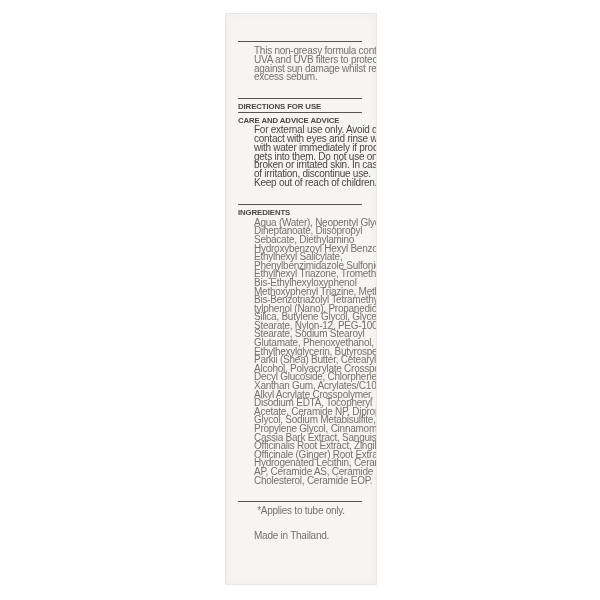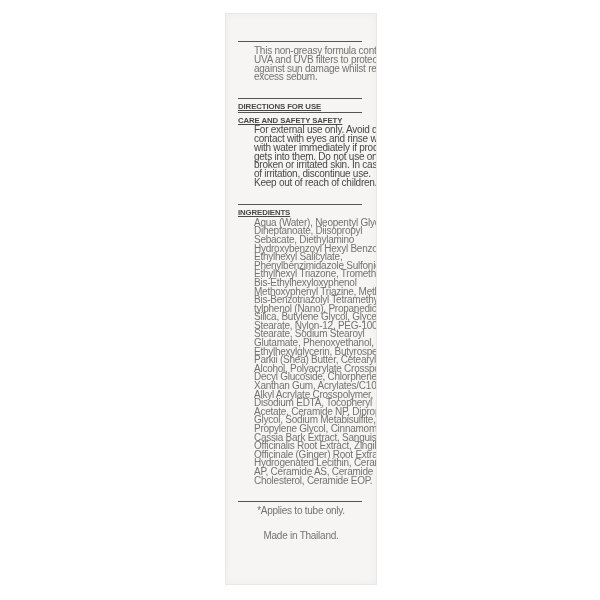--- a/index.html
+++ b/index.html
@@ -43,49 +43,48 @@
     white-space: pre;
   }
   .heading {
     margin: 3px 0 0 0;
     font-size: 7.8px;
     line-height: 9px;
     letter-spacing: -0.1px;
     font-weight: bold;
     color: #4a4744;
     white-space: pre;
-    text-decoration: underline;
   }
   .intro     { margin-top: 5px; }
   .dir-body  { margin-top: 1px; }
   .care-body { margin-top: 1px; font-weight: normal; color: #4a4744; }
   .ing-body  { margin-top: 2px; line-height: 8.6px; }
   .footnote  { margin-top: 5px; text-align: center; }
-  .origin    { margin-top: 4px; text-align: center; }
+  .origin    { margin-top: 4px; }
 </style>
 </head>
 <body>
 
 <div class="stage">
   <div class="panel">
 
     <div class="rule r1"></div>
 
     <p class="body intro">This non-greasy formula contains
 UVA and UVB filters to protect
 against sun damage whilst reducing
 excess sebum.</p>
 
     <div class="rule r2"></div>
 
     <h2 class="heading">DIRECTIONS FOR USE</h2>
 
     <div class="rule r3"></div>
 
-    <h2 class="heading">CARE AND SAFETY SAFETY</h2>
+    <h2 class="heading">CARE AND ADVICE ADVICE</h2>
     <p class="body care-body">For external use only. Avoid direct
 contact with eyes and rinse well
 with water immediately if product
 gets into them. Do not use on
 broken or irritated skin. In case
 of irritation, discontinue use.
 Keep out of reach of children.</p>
 
     <div class="rule r4"></div>
 

